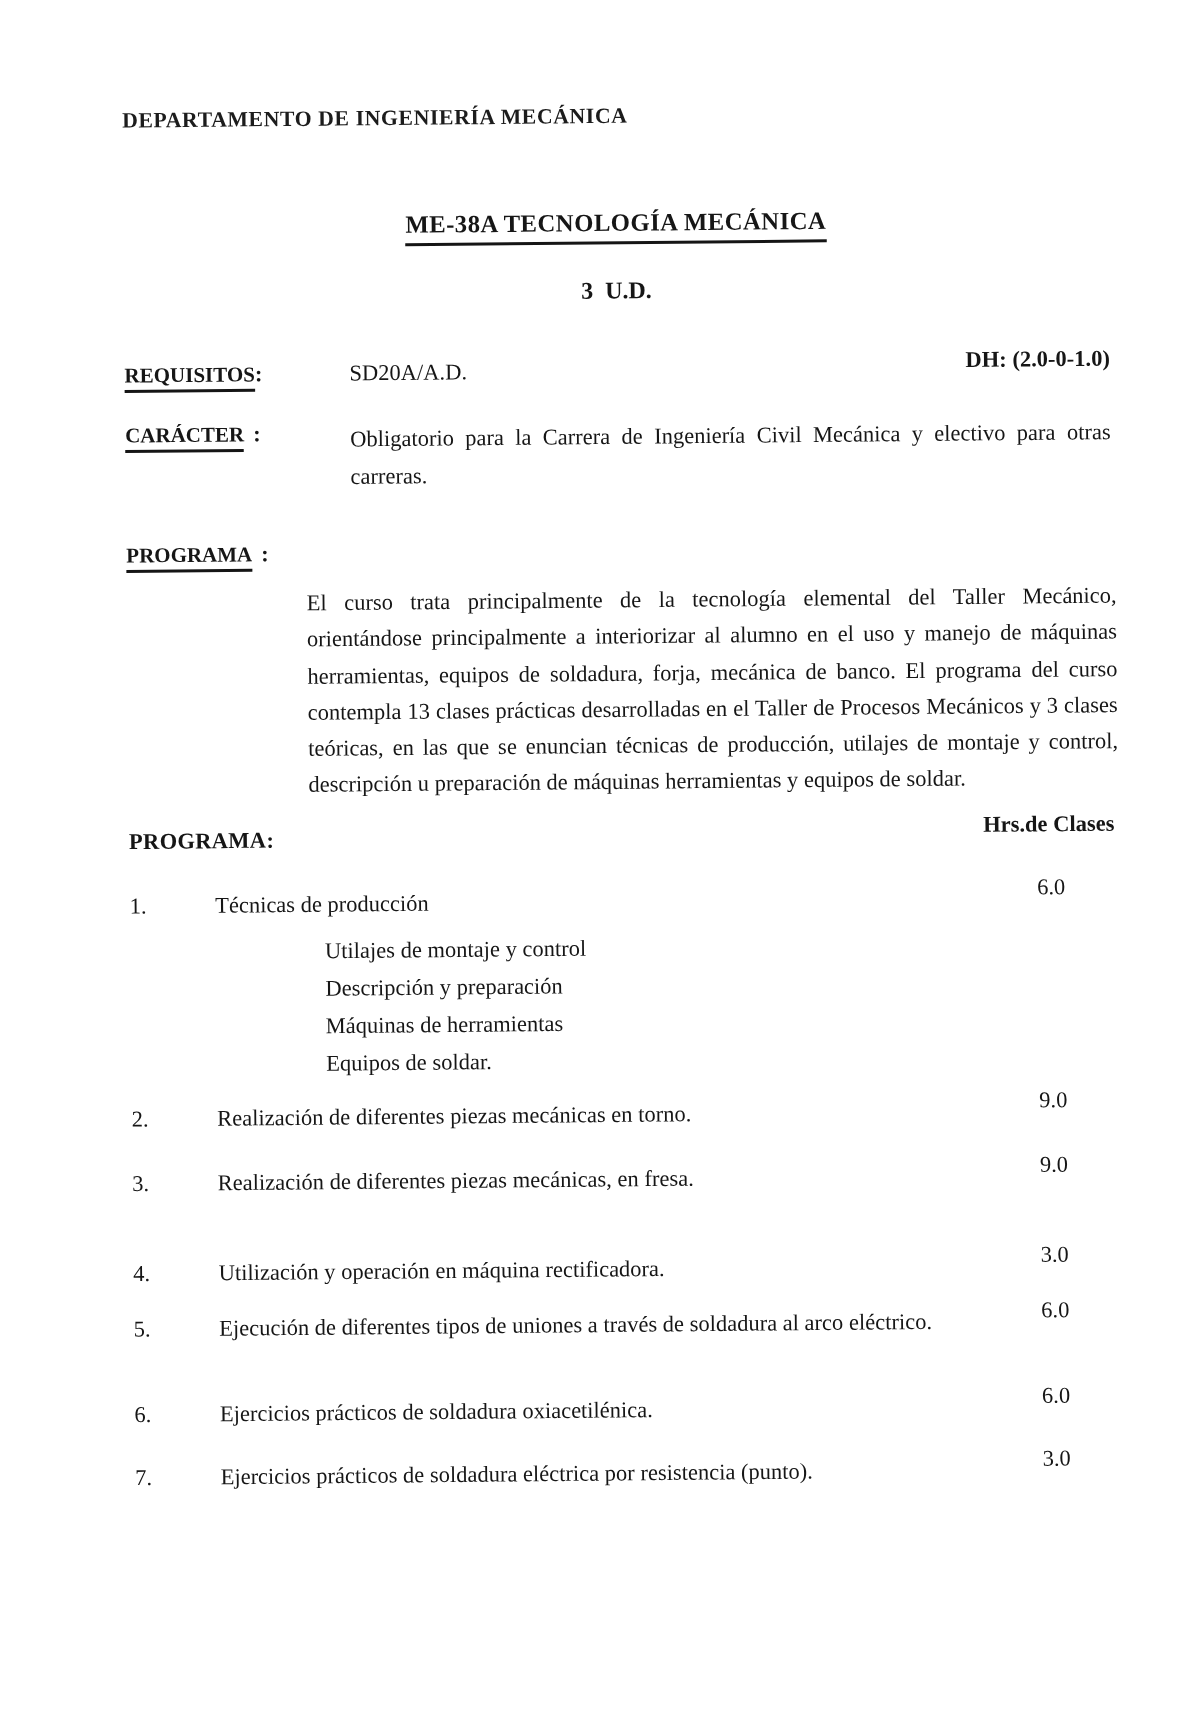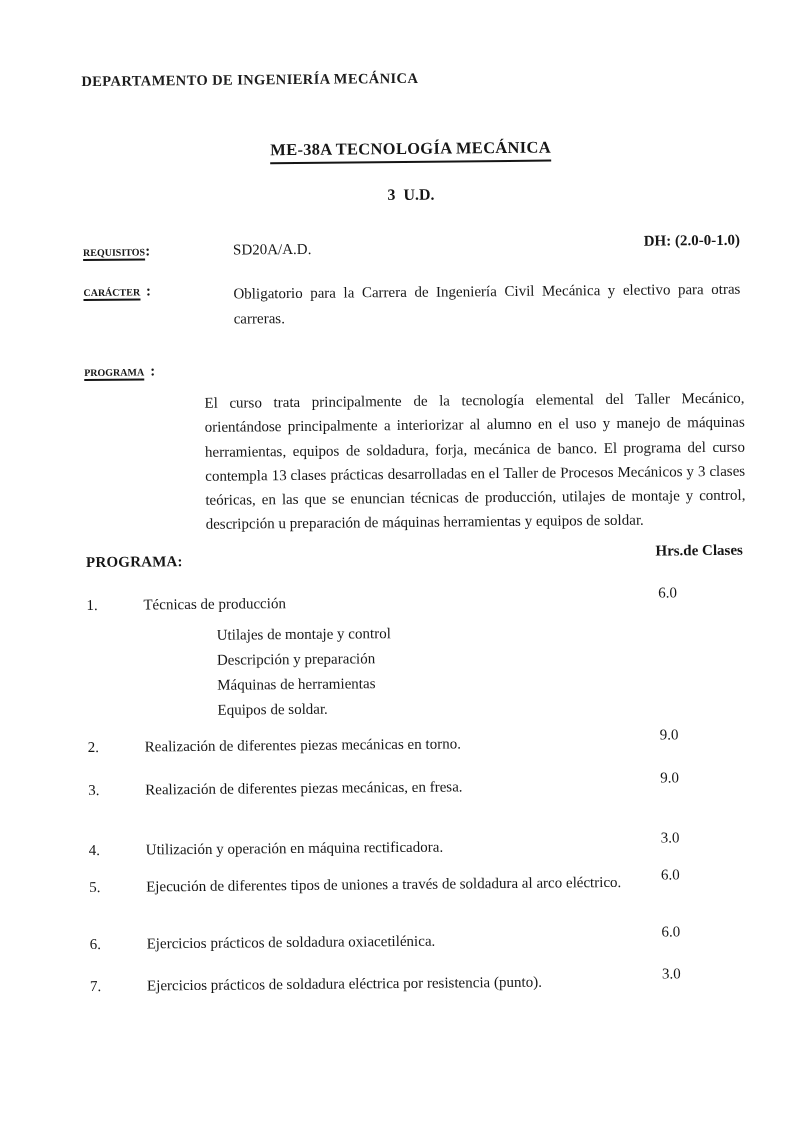--- a/index.html
+++ b/index.html
@@ -30,21 +30,21 @@
   .credits {
     text-align: center; margin-top: 23px;
     font-size: 16px; font-weight: bold;
     white-space: pre;
   }
   .req-row {
     display: grid; grid-template-columns: 150px 1fr 130px;
     margin-top: 36px; font-size: 15px; align-items: start;
   }
   .label-u {
-    font-weight: bold; font-size: 10px;
+    font-weight: bold; font-size: 14px;
     border-bottom: 2px solid #151515; padding-bottom: 1px;
   }
   .colon { font-weight: bold; }
   .colon.spaced { margin-left: 6px; }
   .dh { font-weight: bold; text-align: right; transform: translateY(-5px); }
   .car-row {
     display: grid; grid-template-columns: 150px 1fr;
     margin-top: 23px; font-size: 15px; align-items: start;
   }
   .car-value { text-align: justify; line-height: 24.5px; }
@@ -59,21 +59,21 @@
   }
   .programa-label { font-weight: bold; letter-spacing: 0.2px; }
   .hours-header { font-weight: bold; text-align: right; transform: translateY(-6px); }
   .item-row {
     display: grid; grid-template-columns: 57px 1fr 85px;
     font-size: 15px; line-height: 24.5px; align-items: start;
   }
   .item-num { }
   .item-text { text-align: justify; padding-right: 4px; }
   .item-text.noj { text-align: left; }
-  .item-hours { text-align: left; transform: translateY(-7px); }
+  .item-hours { text-align: center; transform: translateY(-7px); }
   .sublist { margin-left: 130px; margin-top: 7px; font-size: 15px; line-height: 25px; }
   .m1 { margin-top: 22px; }
   .m2 { margin-top: 11px; }
   .m3 { margin-top: 18px; }
   .m4 { margin-top: 36px; }
   .m5 { margin-top: 12px; }
   .m6 { margin-top: 33px; }
   .m7 { margin-top: 17px; }
 </style>
 </head>

